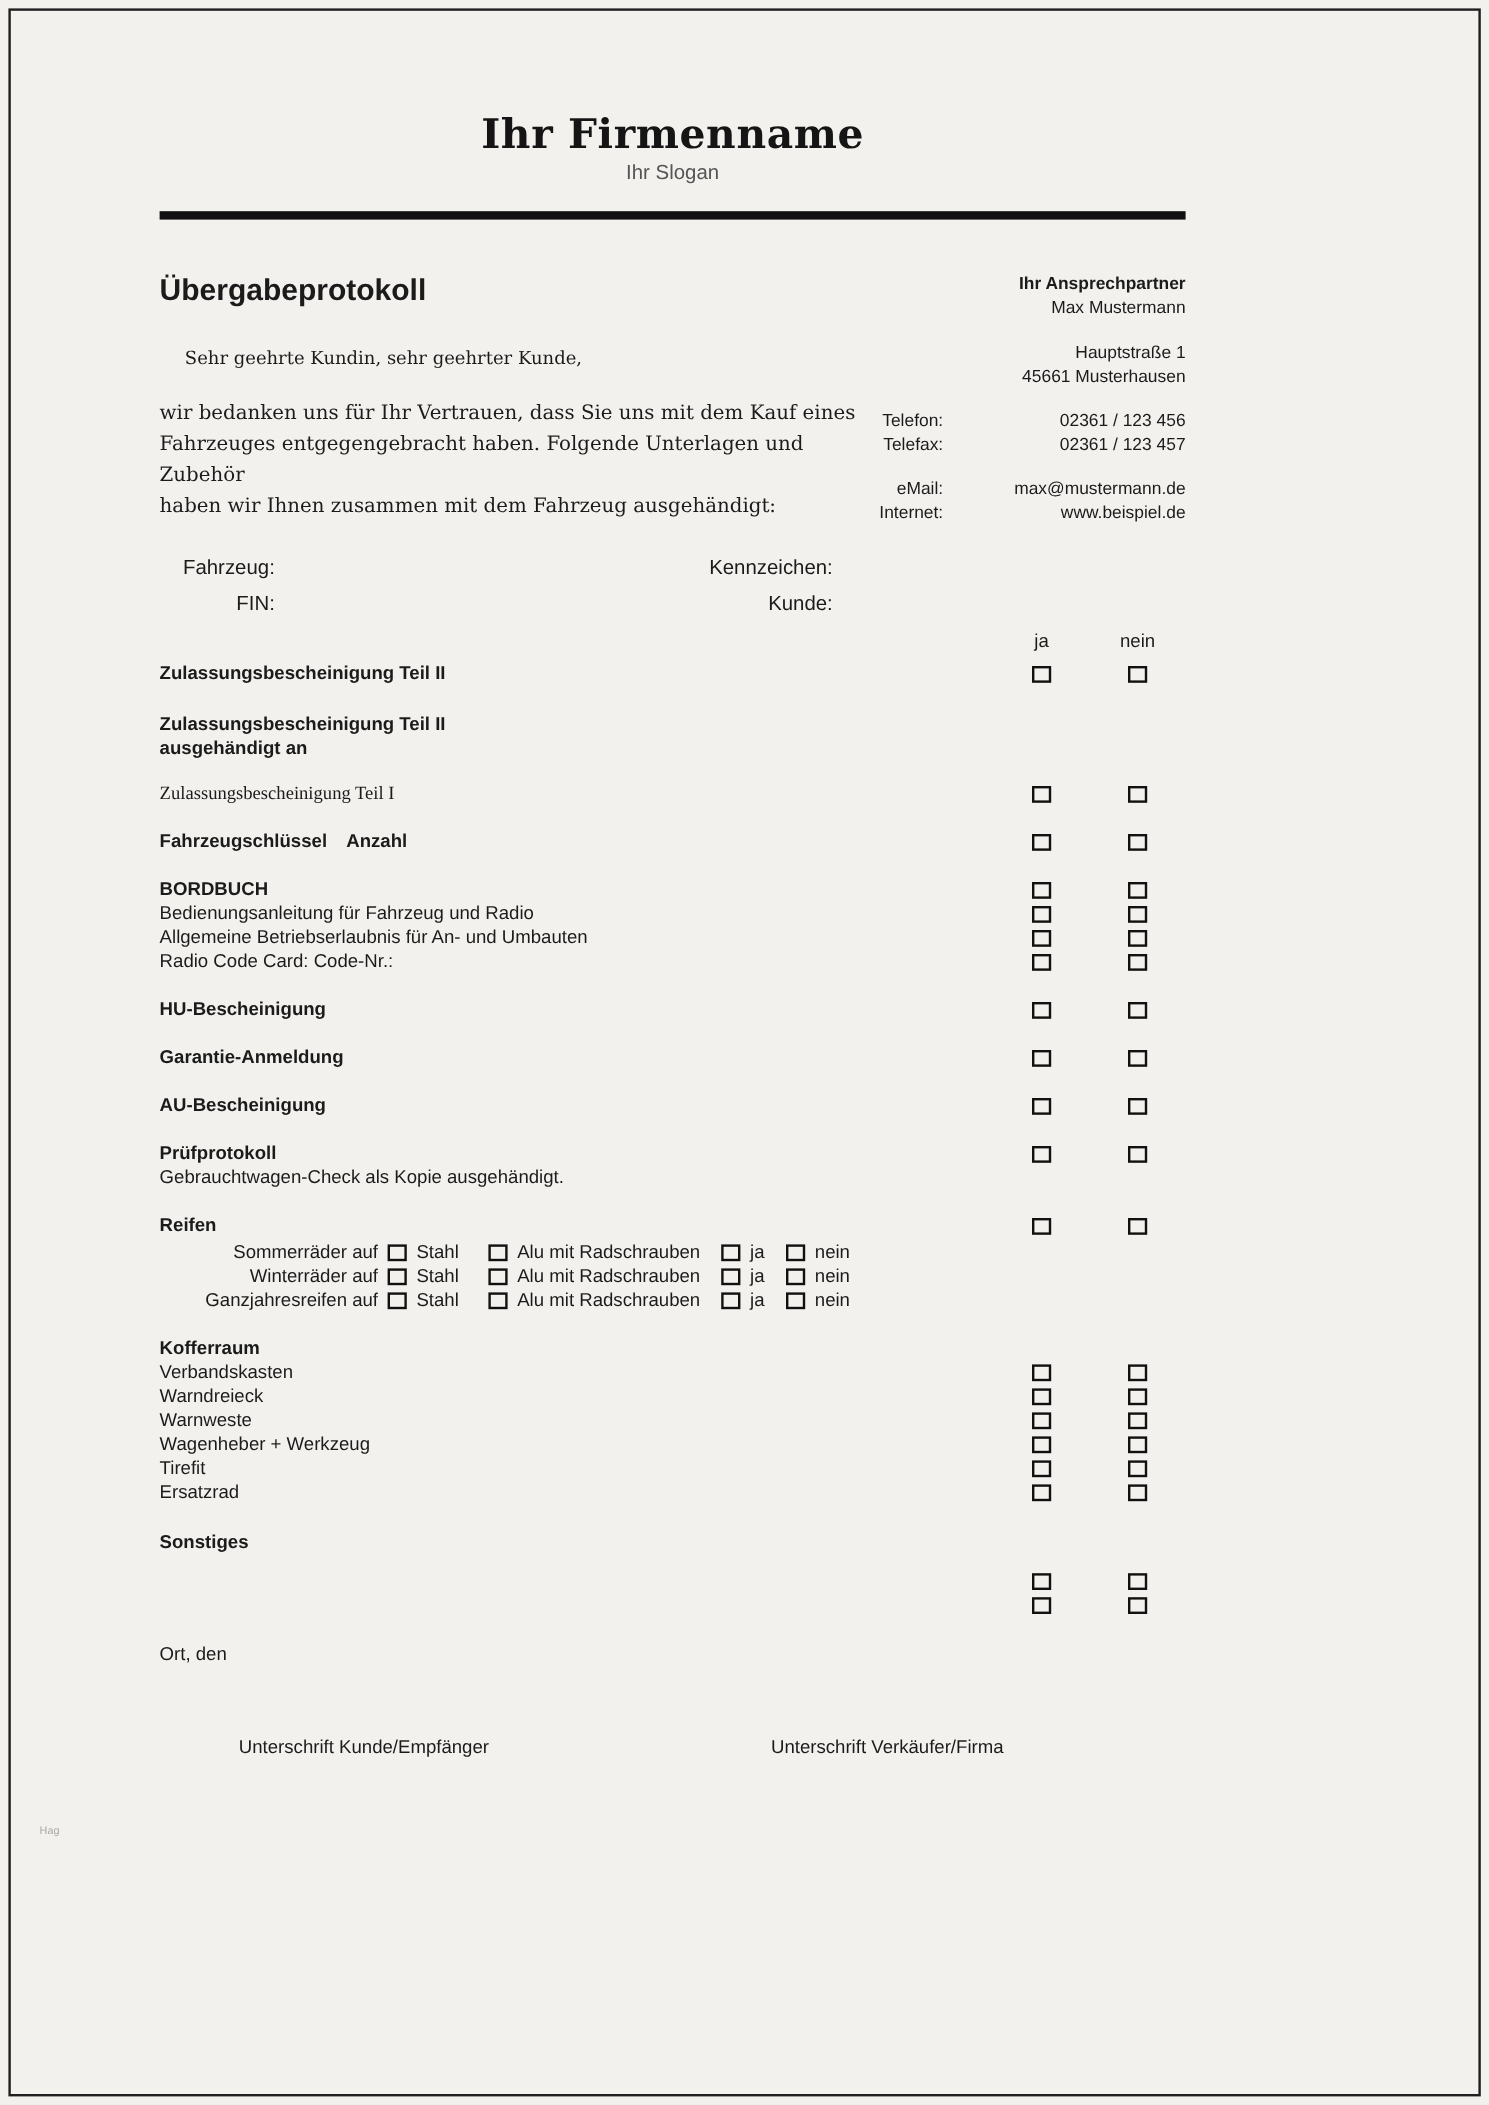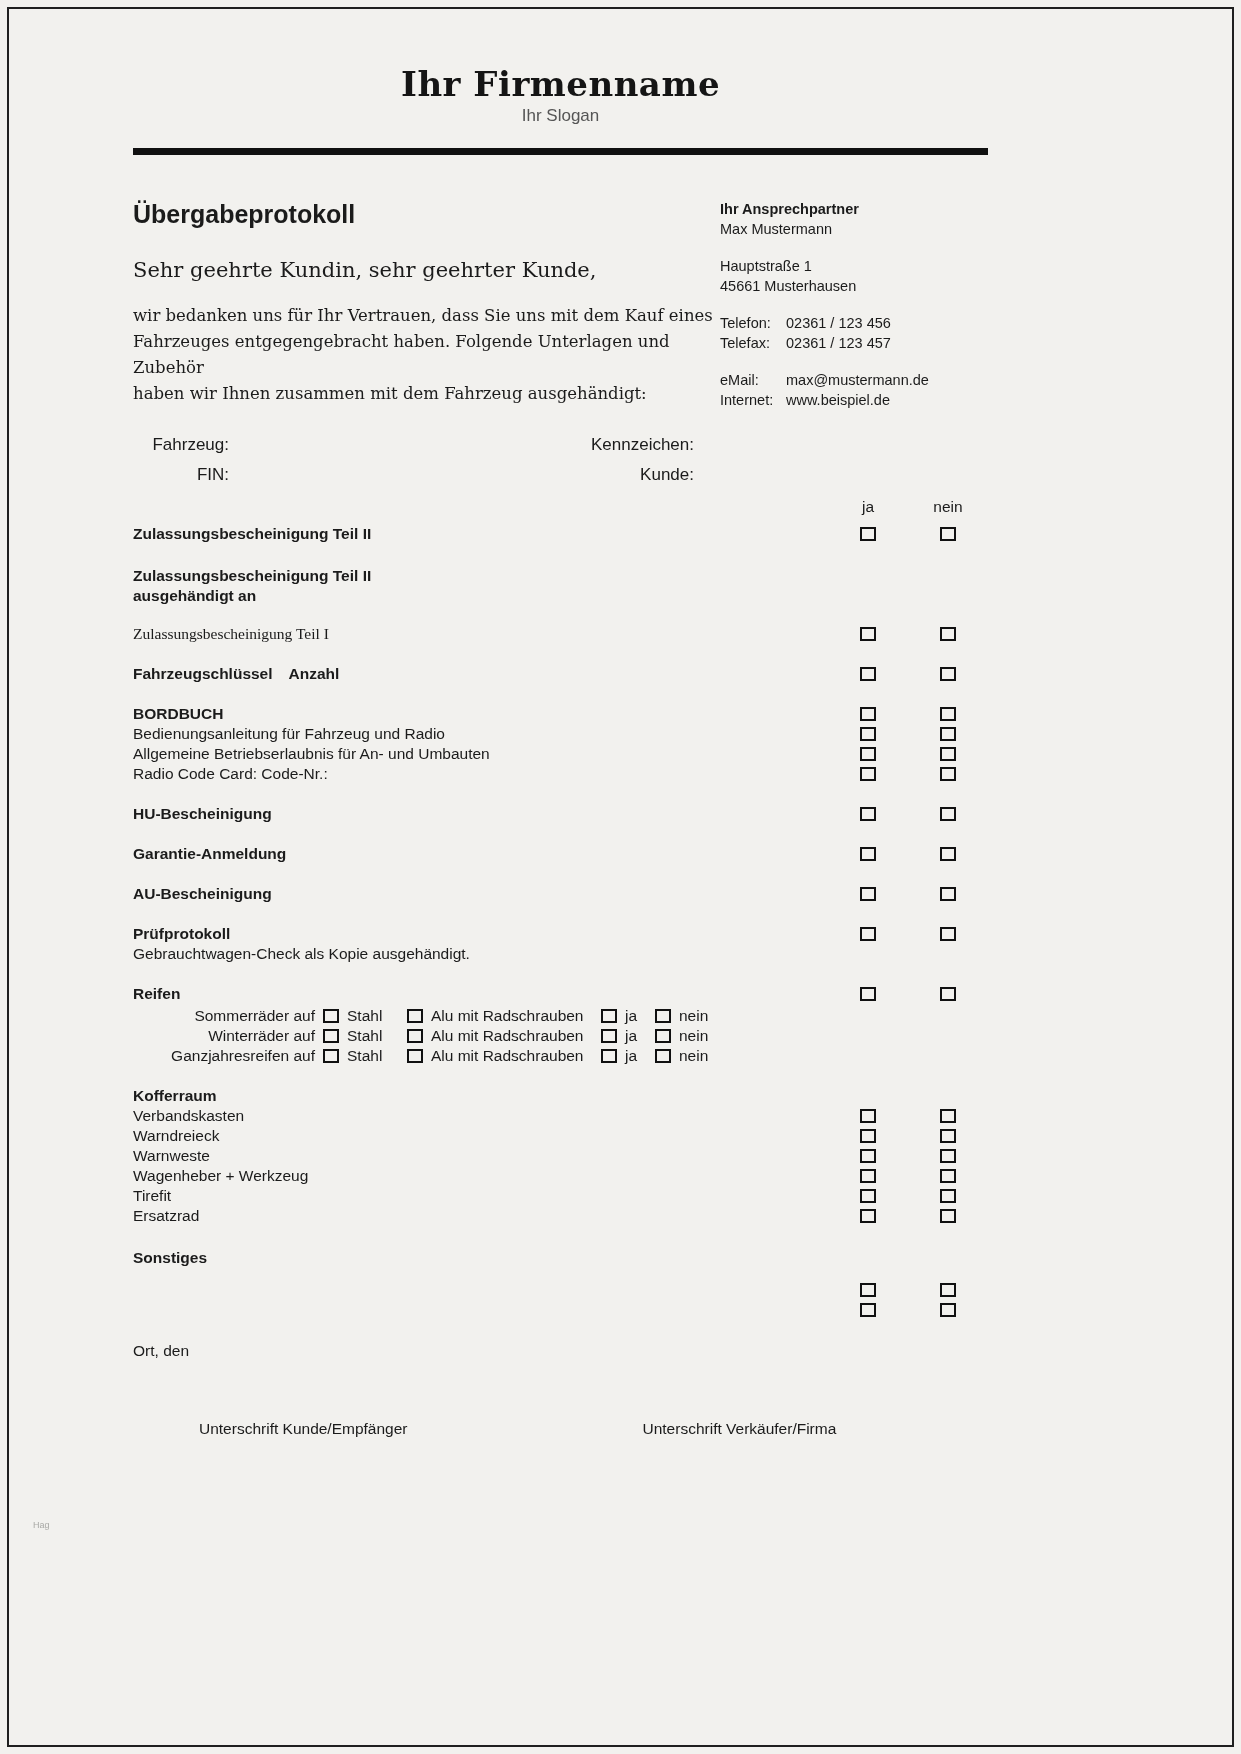--- a/index.html
+++ b/index.html
@@ -8,32 +8,32 @@
     width:1241px;height:1754px;
     background:#f2f1ee;
     font-family:"Liberation Sans",sans-serif;
     color:#1b1b1b;
     overflow:hidden;
   }
   .frame{position:absolute;inset:7px;border:2px solid #1f1f1f;pointer-events:none;}
   .content{position:absolute;left:133px;top:0;width:855px;}
 
   
-  .company{ text-align:center; padding-top:64px;}
+  .company{ text-align:center; padding-top:92px;}
   .company-name{font-family:"DejaVu Serif",serif;font-weight:700;font-size:34px;line-height:40px;letter-spacing:.5px;color:#151515;}
   .company-slogan{font-size:17px;line-height:24px;color:#555;}
   .rule{height:7px;background:#111;margin-top:20px;}
 
   
   .intro-row{display:flex;margin-top:44px;}
   .intro-left{width:587px;}
   .doc-title{font-size:25px;font-weight:700;line-height:30px;margin:0 0 30px 0;}
-  .greeting{font-family:"DejaVu Serif",serif;font-size:21px;line-height:22px;margin-bottom:22px;}
+  .greeting{font-family:"DejaVu Serif",serif;font-size:15px;line-height:22px;margin-bottom:22px;margin-left:21px;}
   .intro-par{font-family:"DejaVu Serif",serif;font-size:16.5px;line-height:26px;}
-  .contact{width:268px;font-size:14.5px;line-height:20px;}
+  .contact{width:268px;font-size:14.5px;line-height:20px;text-align:right;}
   .contact .b{font-weight:700;}
   .contact .grp{margin-top:17px;}
   .pair{display:grid;grid-template-columns:66px 1fr;}
 
   
   .veh{display:grid;grid-template-columns:96px 465px;line-height:30px;font-size:17px;margin-top:20px;}
   .veh span{text-align:right;}
 
   
   .chk-head,.chk-row{display:grid;grid-template-columns:1fr 80px 80px;align-items:center;}

